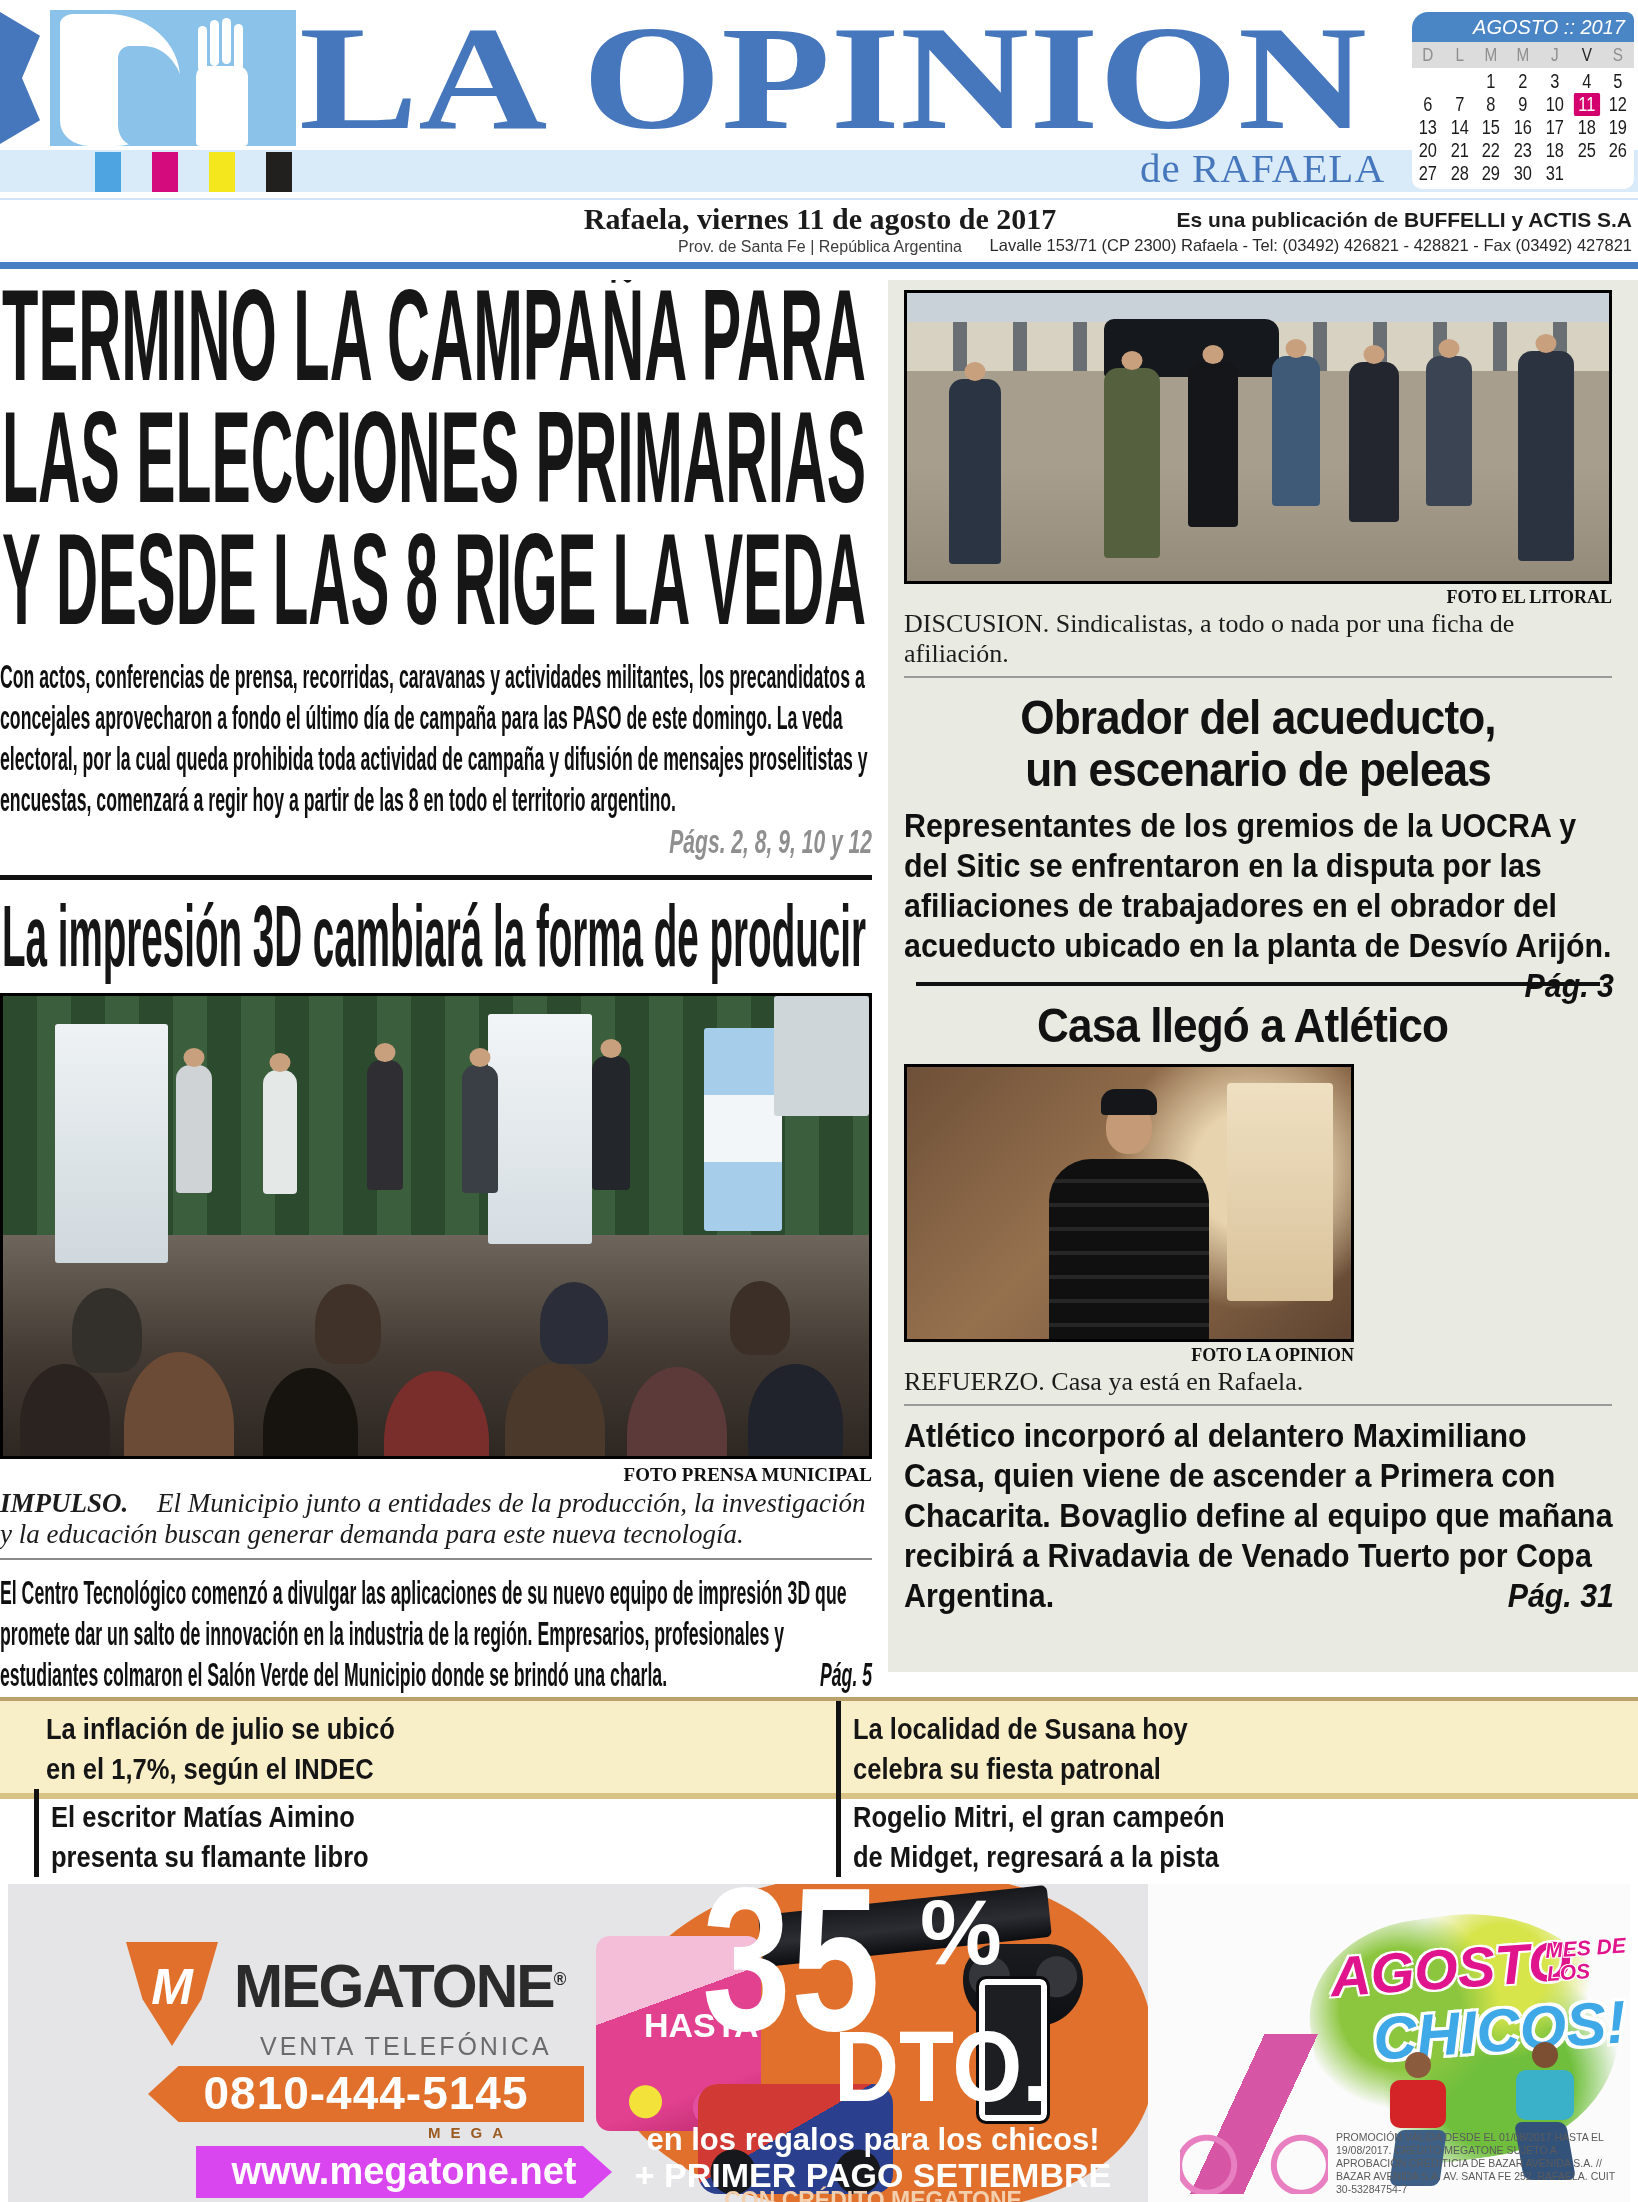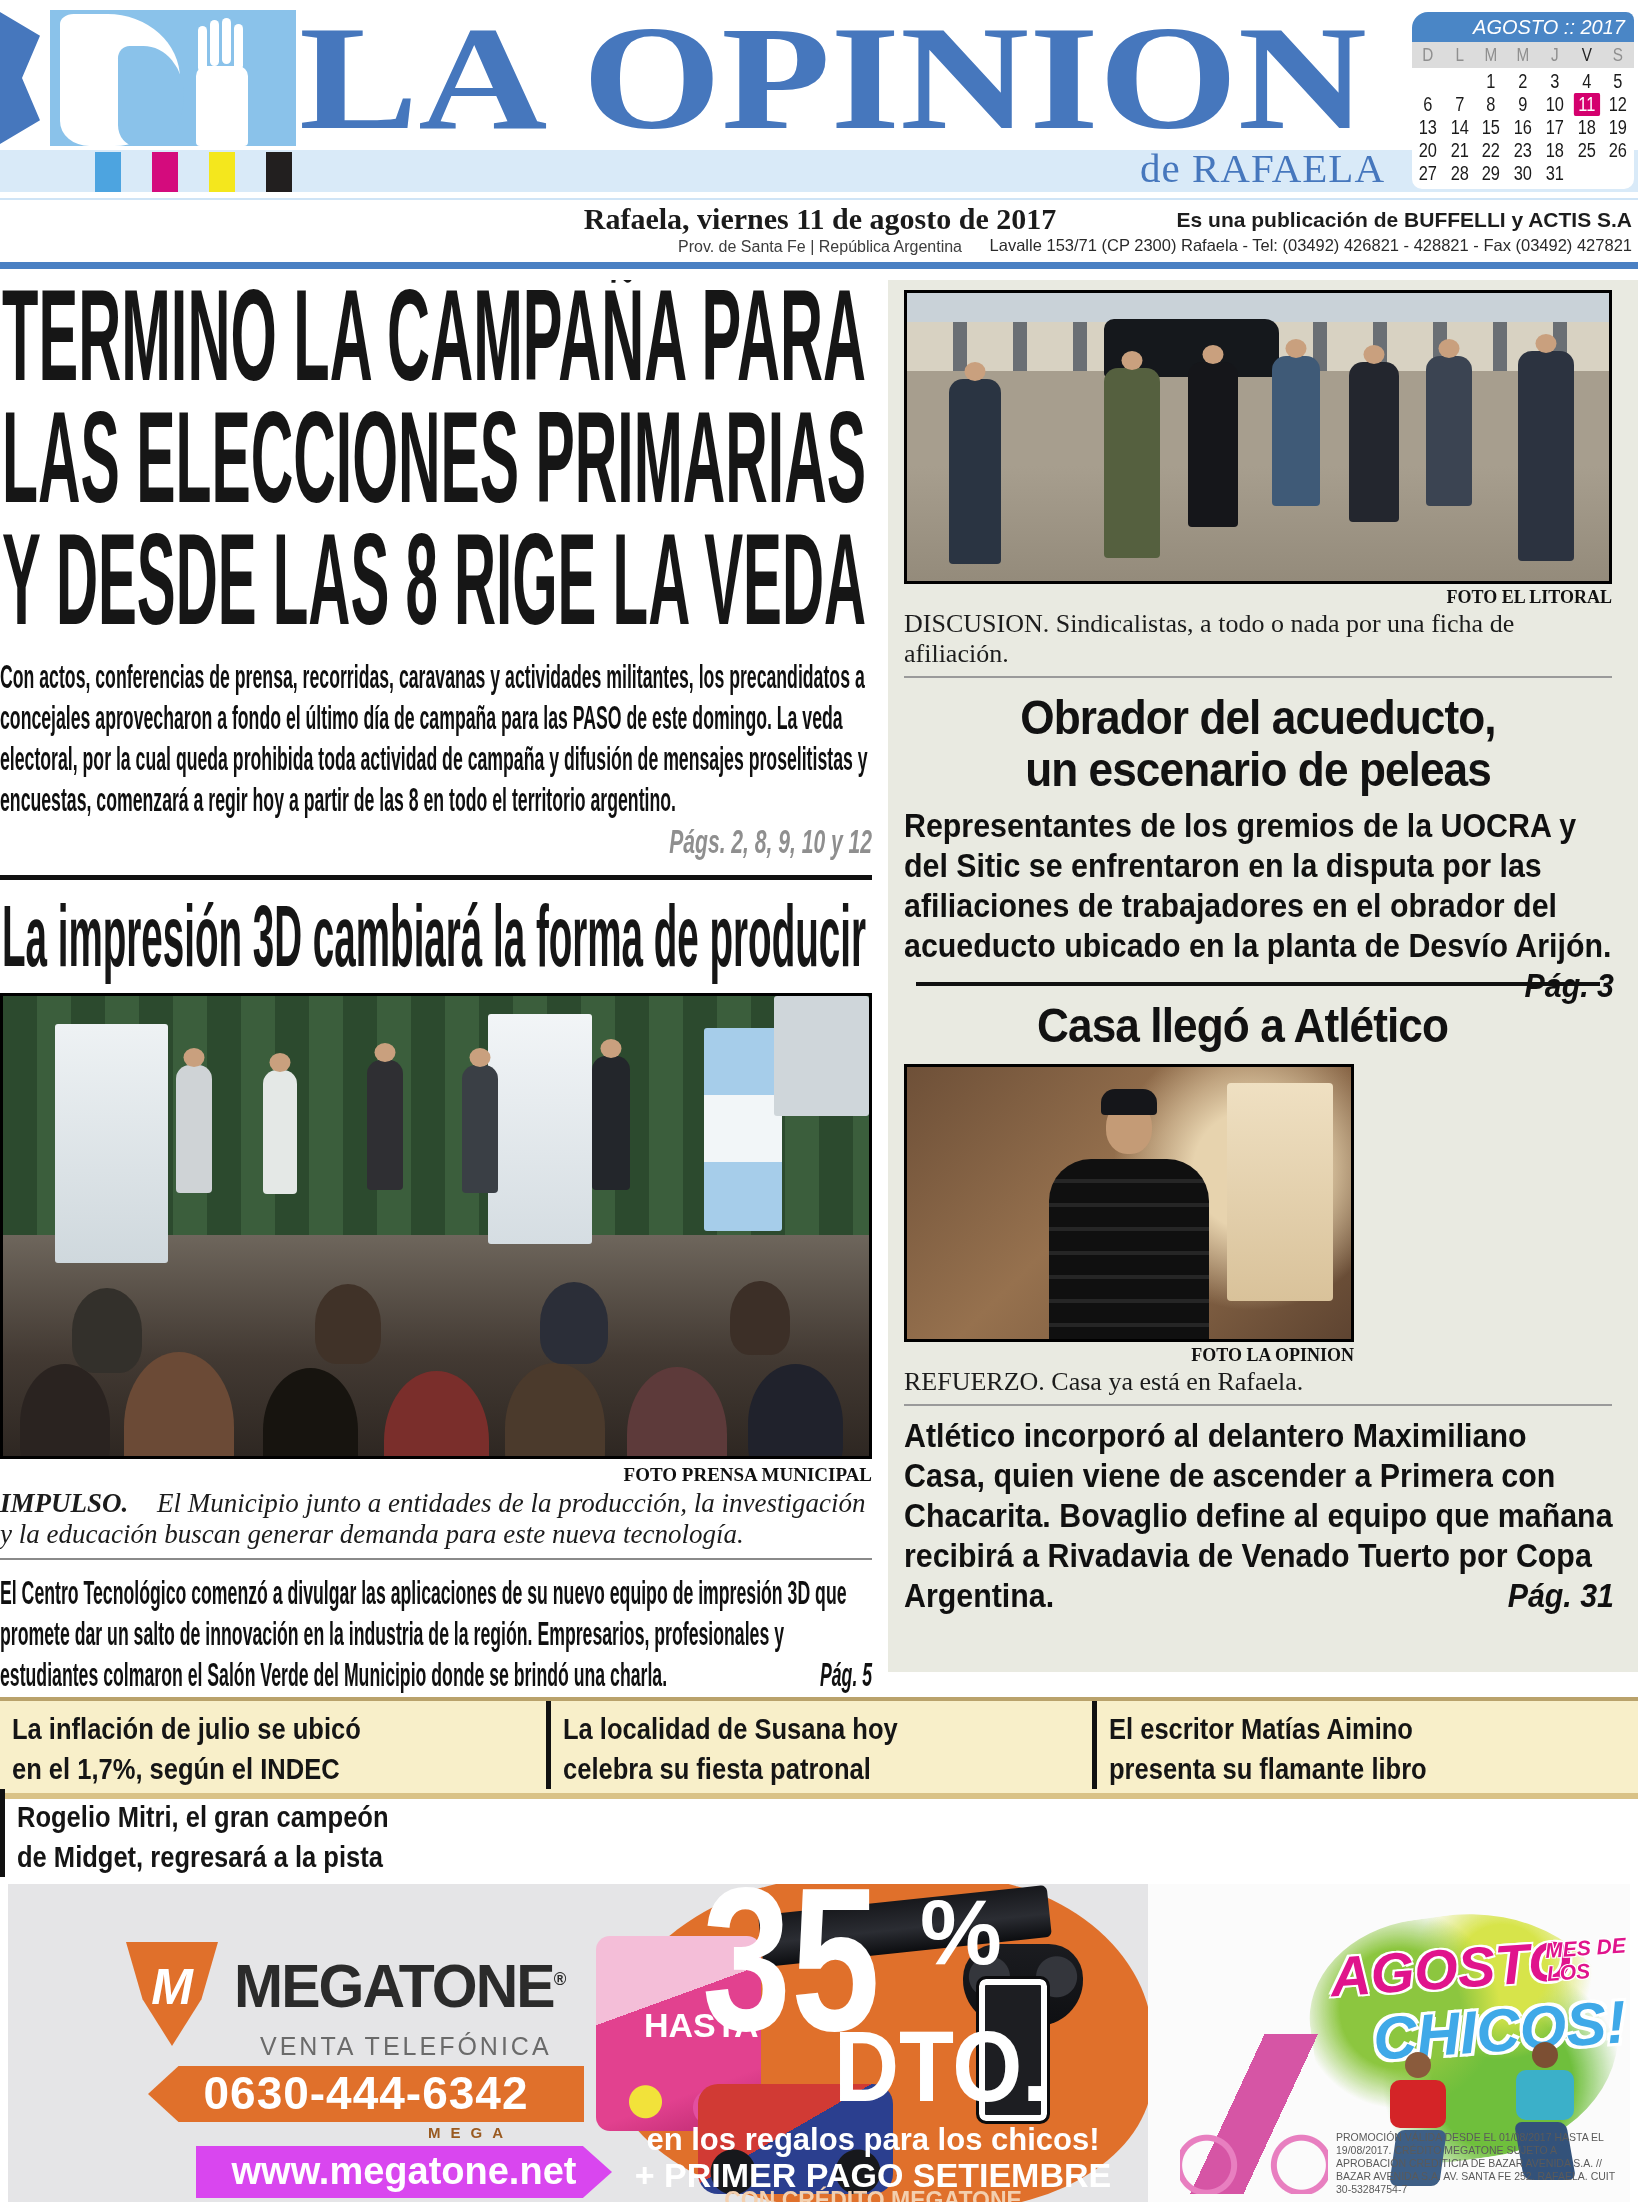--- a/index.html
+++ b/index.html
@@ -71,21 +71,21 @@
   .rc-rule { height:4px; background:#111; margin:16px 12px 14px 12px; }
   .photo-player { width:450px; height:278px; border:3px solid #000; position:relative; overflow:hidden; margin-top:12px;
     background:radial-gradient(circle at 78% 38%, #e7d3ae 0 60px, rgba(231,211,174,0) 140px), linear-gradient(135deg,#6e5038,#96714e 45%,#7c5c40 75%,#5e4431); }
   .rc-credit2 { width:450px; text-align:right; font-family:"Liberation Serif", serif; font-weight:bold; font-size:18px; margin-top:3px; color:#111; }
 
   
   .teasers { position:absolute; top:1697px; left:0; width:1638px; height:150px; }
   .tz-hair { height:4px; background:#b9a26b; }
   .tz-head { display:grid; grid-template-columns:repeat(4,1fr); height:48px; background:#e6d092; }
   .tz-head span { font-weight:bold; font-size:30px; line-height:48px; padding-left:12px; transform:scaleX(.9); transform-origin:0 0; color:#1a1a1a; }
-  .tz-body { display:grid; grid-template-columns:repeat(3,1fr); height:92px; background:#f8efc9; }
+  .tz-body { display:grid; grid-template-columns:repeat(2,1fr); height:92px; background:#f8efc9;padding-left:34px; }
   .tz-cell { padding:8px 14px 0 12px; border-left:5px solid #111; }
   .tz-cell:first-child { border-left:none; }
   .tz-cell div { font-weight:bold; font-size:29px; line-height:40px; color:#151515; transform:scaleX(.88); transform-origin:0 0; white-space:nowrap; }
   .tz-foot { height:6px; background:#d9c286; }
 
   
   .ad { position:absolute; top:1884px; left:8px; width:1622px; height:318px; background:#e5e5e7; overflow:hidden; }
   .mg-shield { position:absolute; left:118px; top:58px; width:92px; height:104px; background:#e0702b; clip-path:polygon(0 0,100% 0,82% 55%,50% 100%,18% 55%); z-index:2; }
   .mg-shield i { position:absolute; left:0; right:0; top:16px; text-align:center; font-style:italic; font-weight:bold; font-size:50px; color:#fff; font-family:"Liberation Sans",sans-serif; }
   .mg-brand { position:absolute; left:226px; top:66px; font-weight:bold; font-size:62px; letter-spacing:-2px; color:#2b2b2b; transform:scaleX(.95); transform-origin:0 0; }
@@ -322,21 +322,21 @@
   </section>
 
   <section class="ad">
     <div class="mg-blob"></div>
 
     <div class="mg-shield">
         <i>M</i>
       </div>
     <div class="mg-brand"><span>MEGATONE</span><sup>®</sup></div>
     <div class="mg-venta">VENTA TELEFÓNICA</div>
-    <div class="mg-phone">0630-444-6342</div>
+    <div class="mg-phone">0810-444-5145</div>
     <div class="mg-mega">MEGA</div>
     <div class="mg-web">www.megatone.net</div>
 
     <div class="prod" style="left:588px; top:52px; width:165px; height:195px; z-index:2; background:radial-gradient(circle at 30% 85%, #f2e23a 0 16px, rgba(0,0,0,0) 17px), radial-gradient(circle at 70% 88%, #e24fa0 0 18px, rgba(0,0,0,0) 19px), linear-gradient(160deg,#f4bed8 0 35%, #e2418f 35% 75%, #b8286e 100%); border-radius:14px;"></div>
     <div class="prod" style="left:752px; top:16px; width:290px; height:52px; z-index:2; background:linear-gradient(180deg,#17181c,#2b2d33 55%,#0c0d10); border-radius:6px; transform:rotate(-6deg);"></div>
     <div class="prod" style="left:955px; top:60px; width:120px; height:82px; z-index:2; background:radial-gradient(circle at 22% 40%, #34363c 0 20px, rgba(0,0,0,0) 21px), radial-gradient(circle at 78% 40%, #34363c 0 20px, rgba(0,0,0,0) 21px), linear-gradient(180deg,#1b1c20,#0e0f12); border-radius:34px 34px 46px 46px;"></div>
     <div class="prod" style="left:690px; top:200px; width:195px; height:110px; z-index:3; background:radial-gradient(circle at 18% 80%, #17181c 0 22px, rgba(0,0,0,0) 23px), radial-gradient(circle at 82% 80%, #17181c 0 22px, rgba(0,0,0,0) 23px), linear-gradient(150deg,#d13a34 0 45%, #2b3f8f 45% 100%); border-radius:20px;"></div>
     <div class="prod" style="left:968px; top:92px; width:74px; height:148px; z-index:6; background:#1d1e22; border:3px solid #0c0c0e; border-radius:10px; box-shadow:inset 0 0 0 6px #fff;"></div>
     <div class="prod" style="left:1172px; top:150px; width:148px; height:160px; z-index:6; background:radial-gradient(circle at 18% 82%, rgba(0,0,0,0) 0 24px, #e87fc0 25px 30px, rgba(0,0,0,0) 31px), radial-gradient(circle at 82% 82%, rgba(0,0,0,0) 0 24px, #e87fc0 25px 30px, rgba(0,0,0,0) 31px), linear-gradient(115deg, rgba(0,0,0,0) 38%, #d655a5 38% 62%, rgba(0,0,0,0) 62%);"></div>
 

